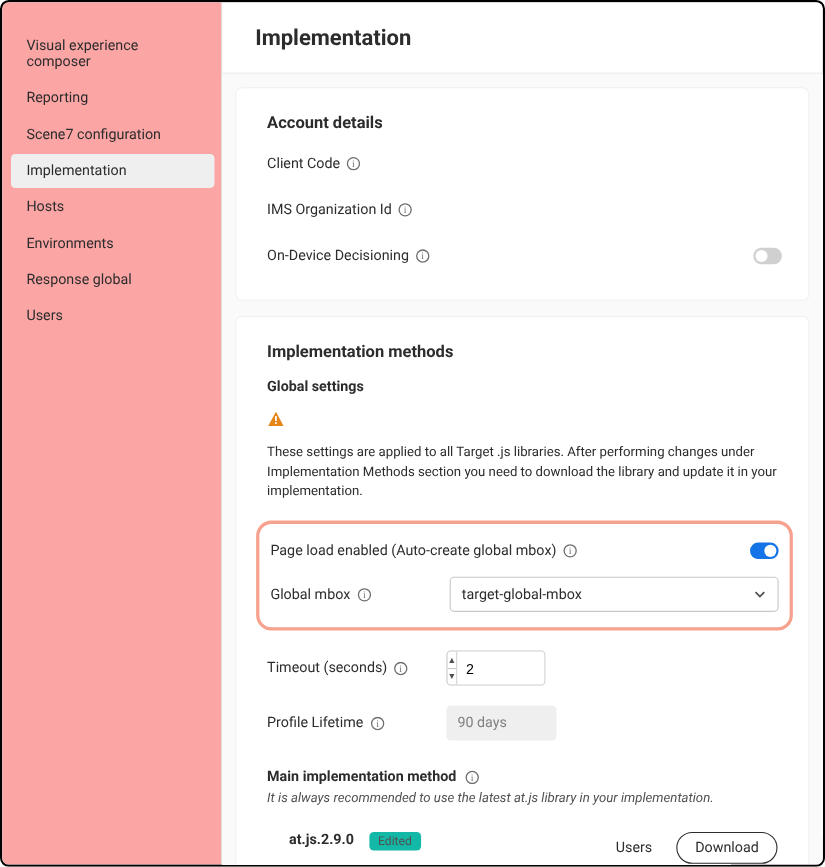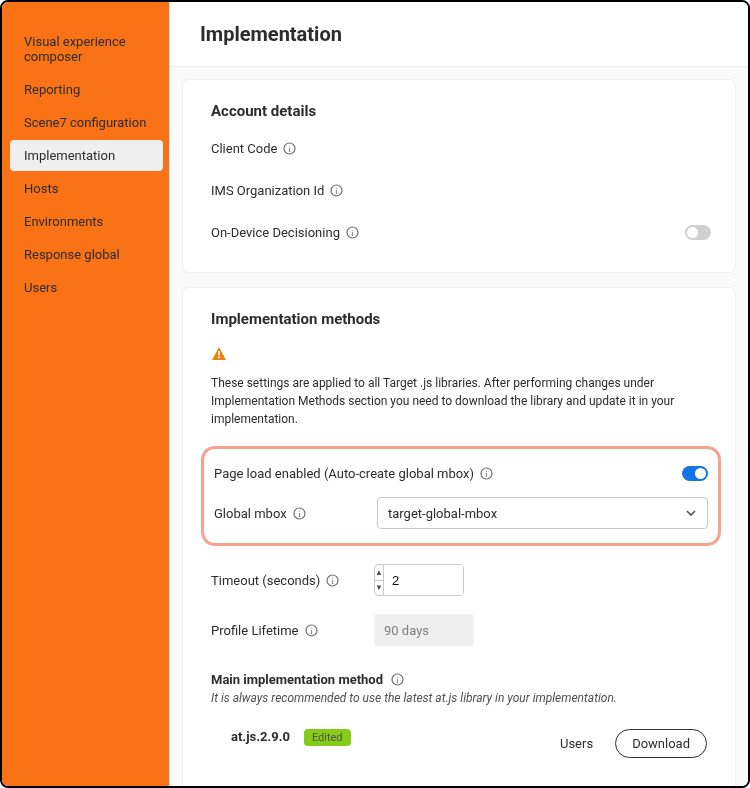--- a/index.html
+++ b/index.html
@@ -14,24 +14,24 @@
     width: 750px;
     height: 788px;
     border: 2px solid #000;
     border-radius: 8px;
     display: flex;
     overflow: hidden;
     position: relative;
   }
   
   .sidebar {
-    width: 168px;
+    width: 200px;
     border-right: 1px solid #e1e1e1;
     padding-top: 22px;
-    background: #f97316;
+    background: #fca5a5;
   }
   .sidebar-item {
     padding: 8px 14px;
     font-size: 13px;
     color: #2c2c2c;
     cursor: pointer;
     margin: 2px 6px 2px 8px;
     border-radius: 4px;
   }
   .sidebar-item.selected {
@@ -160,21 +160,21 @@
   .sect-head { display:flex; align-items:center; gap:8px; margin-top:12px;}
   .sect-head h3 { margin-bottom:0;}
   .sub { font-size:12px; color:#505050; margin-top:4px; margin-bottom:16px;font-style:italic;}
 
   
   .method-row {
     display:flex; align-items:flex-start; gap:14px; padding: 8px 4px 8px 20px;
   }
   .method-row .mname { font-weight:700; font-size:13px;}
   .badge {
-    background:#84cc16; border-radius:4px; padding:2px 8px; font-size:11px; color:#505050;
+    background:#14b8a6; border-radius:4px; padding:2px 8px; font-size:11px; color:#505050;
   }
   .method-actions { margin-left:auto; display:flex; align-items:center; gap:22px;}
   .link-btn { font-size:13px; color:#2c2c2c; cursor:pointer;}
   .pill-btn {
     border:1.5px solid #2c2c2c; border-radius:18px; padding:6px 16px;
     font-size:13px; cursor:pointer; background:#fff;
   }
 
   .label-col { flex:0 0 155px; display:flex; align-items:center; gap:6px; font-size:13px;}
 </style>
@@ -234,20 +234,21 @@
           </span>
           <span class="fill"></span>
           <span class="toggle off">
               <span class="knob"></span>
             </span>
         </div>
       </section>
 
       <section class="card">
         <h2>Implementation methods</h2>
+        <h3>Global settings</h3>
 
         <div class="warn-row">
           <svg width="16" height="16">
             <polygon points="8,1 15,14 1,14" fill="#e68619"></polygon>
             <rect x="7.2" y="5" width="1.6" height="4.5" fill="#fff"></rect>
             <rect x="7.2" y="10.5" width="1.6" height="1.6" fill="#fff"></rect>
           </svg>
           <div class="warn-text">These settings are applied to all Target .js libraries. After performing changes under Implementation Methods section you need to download the library and update it in your implementation.</div>
         </div>
 

